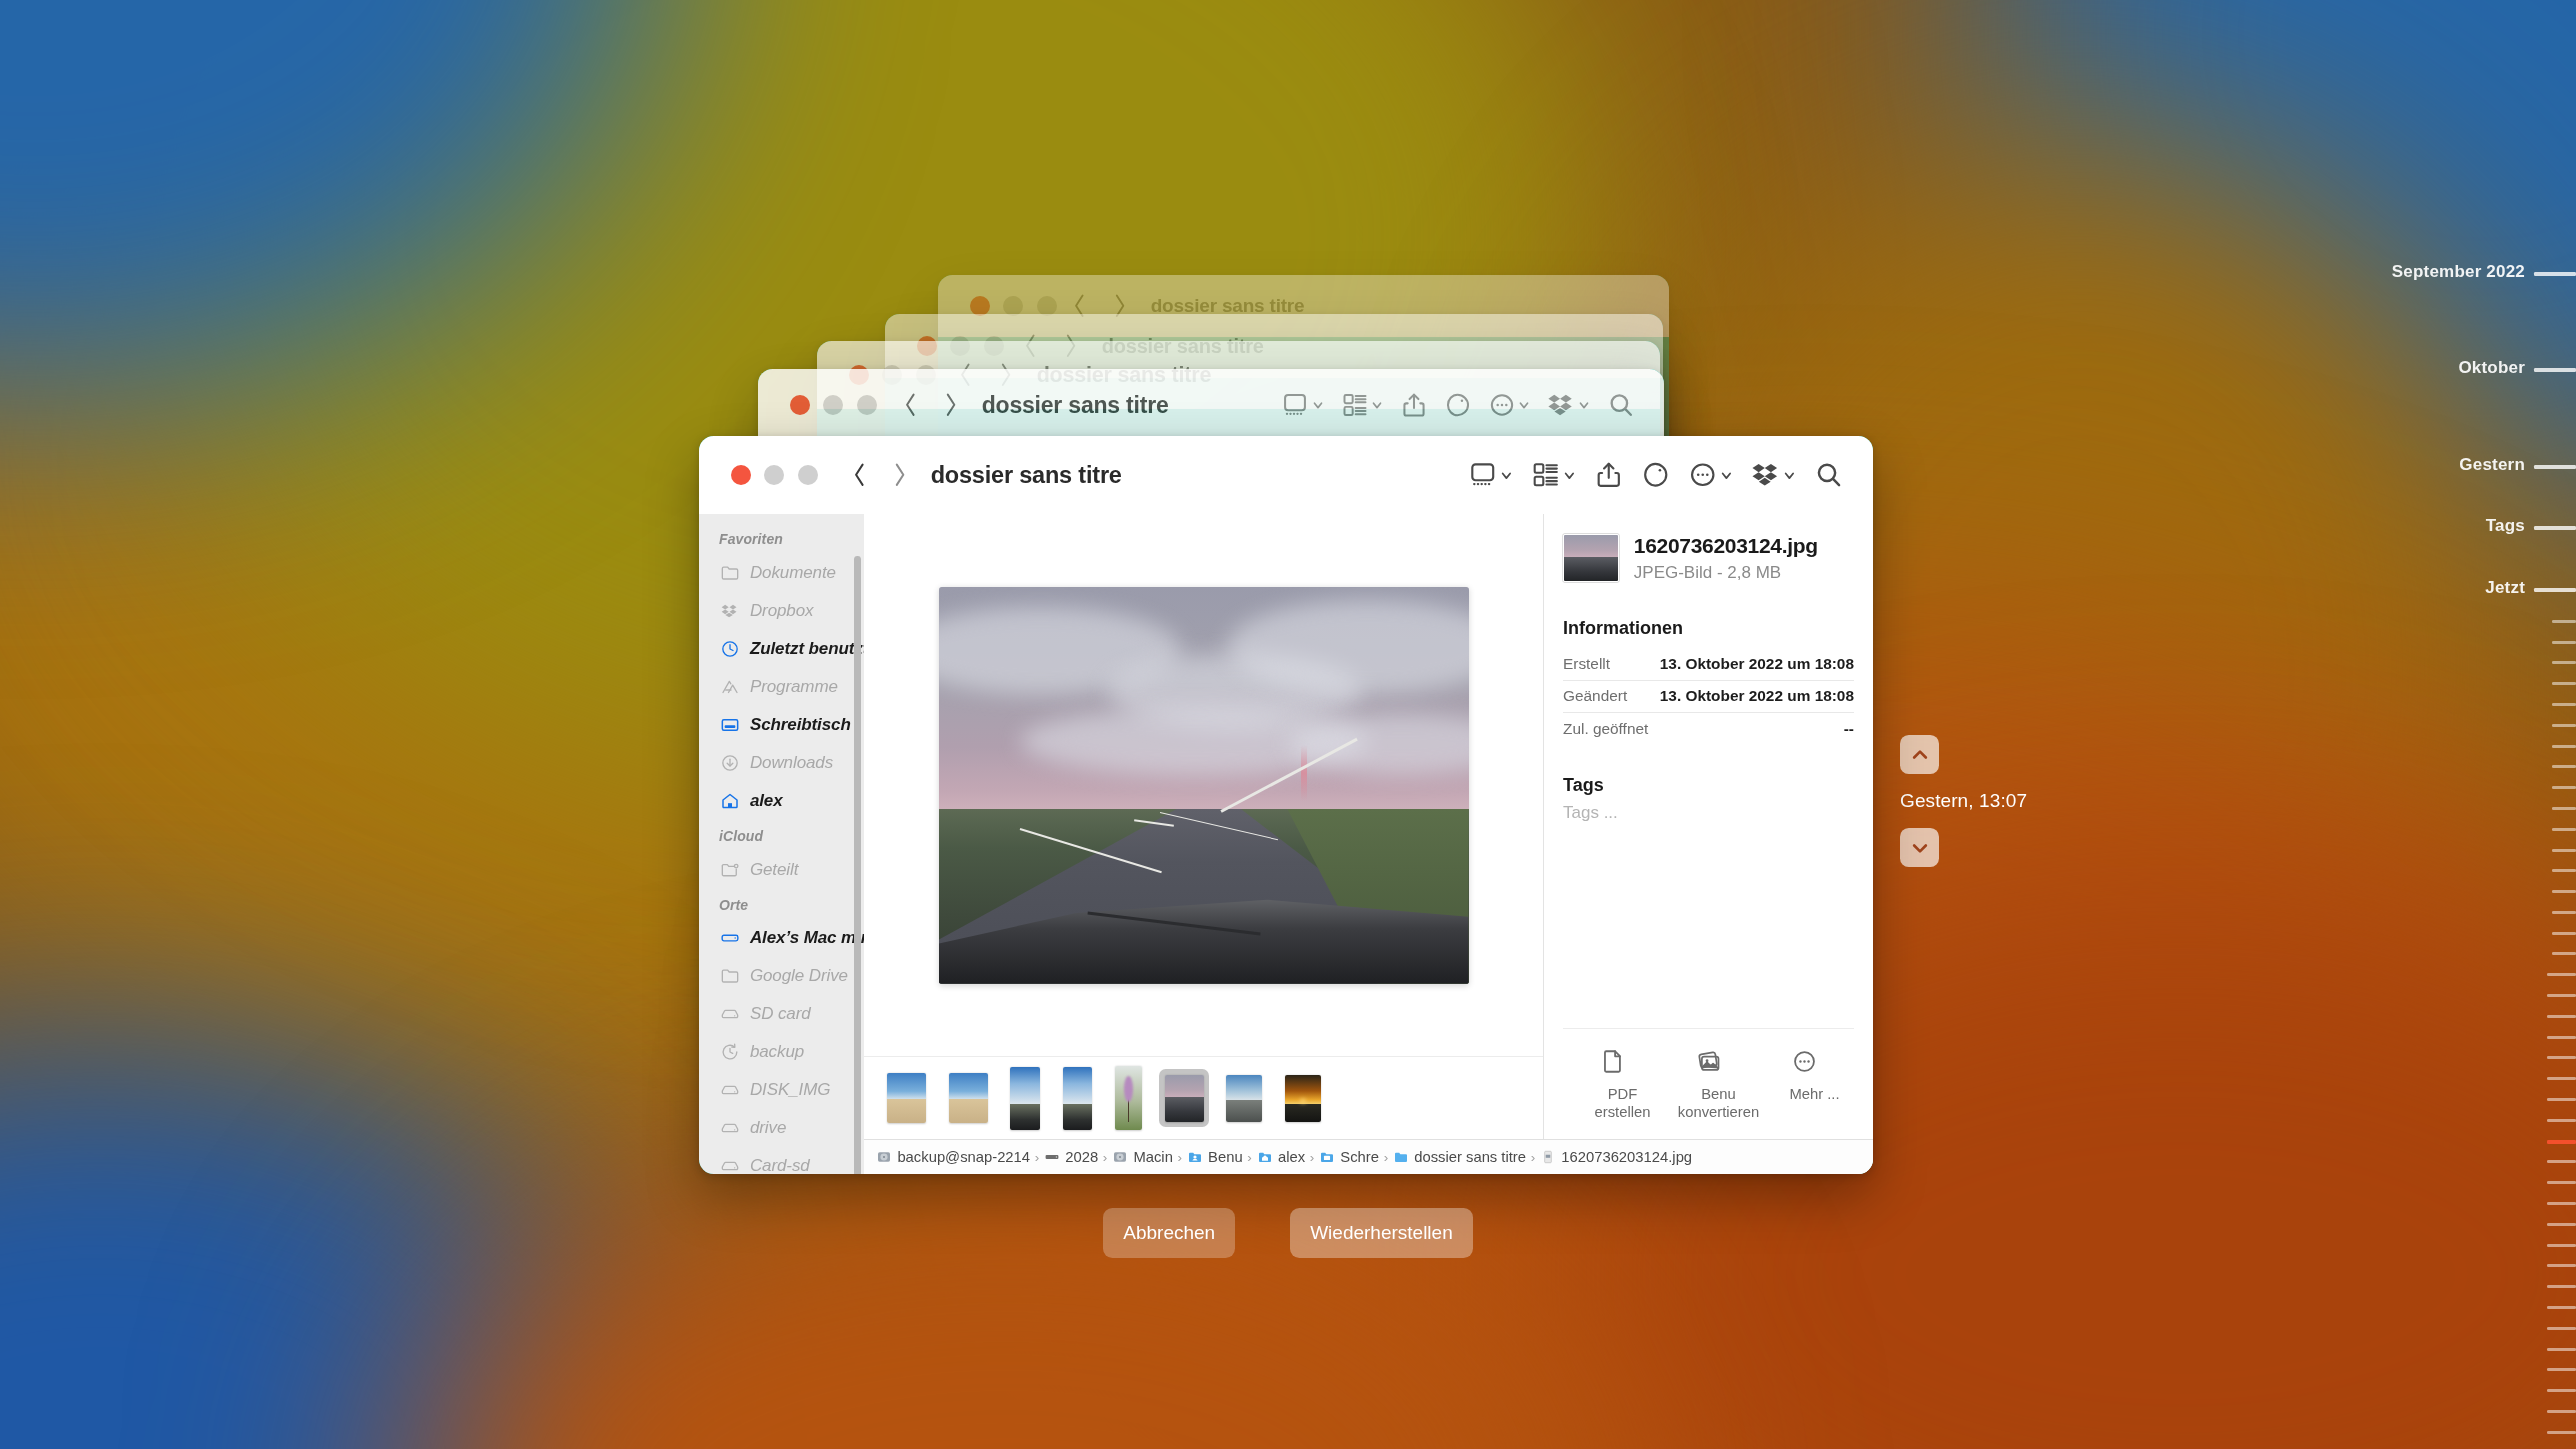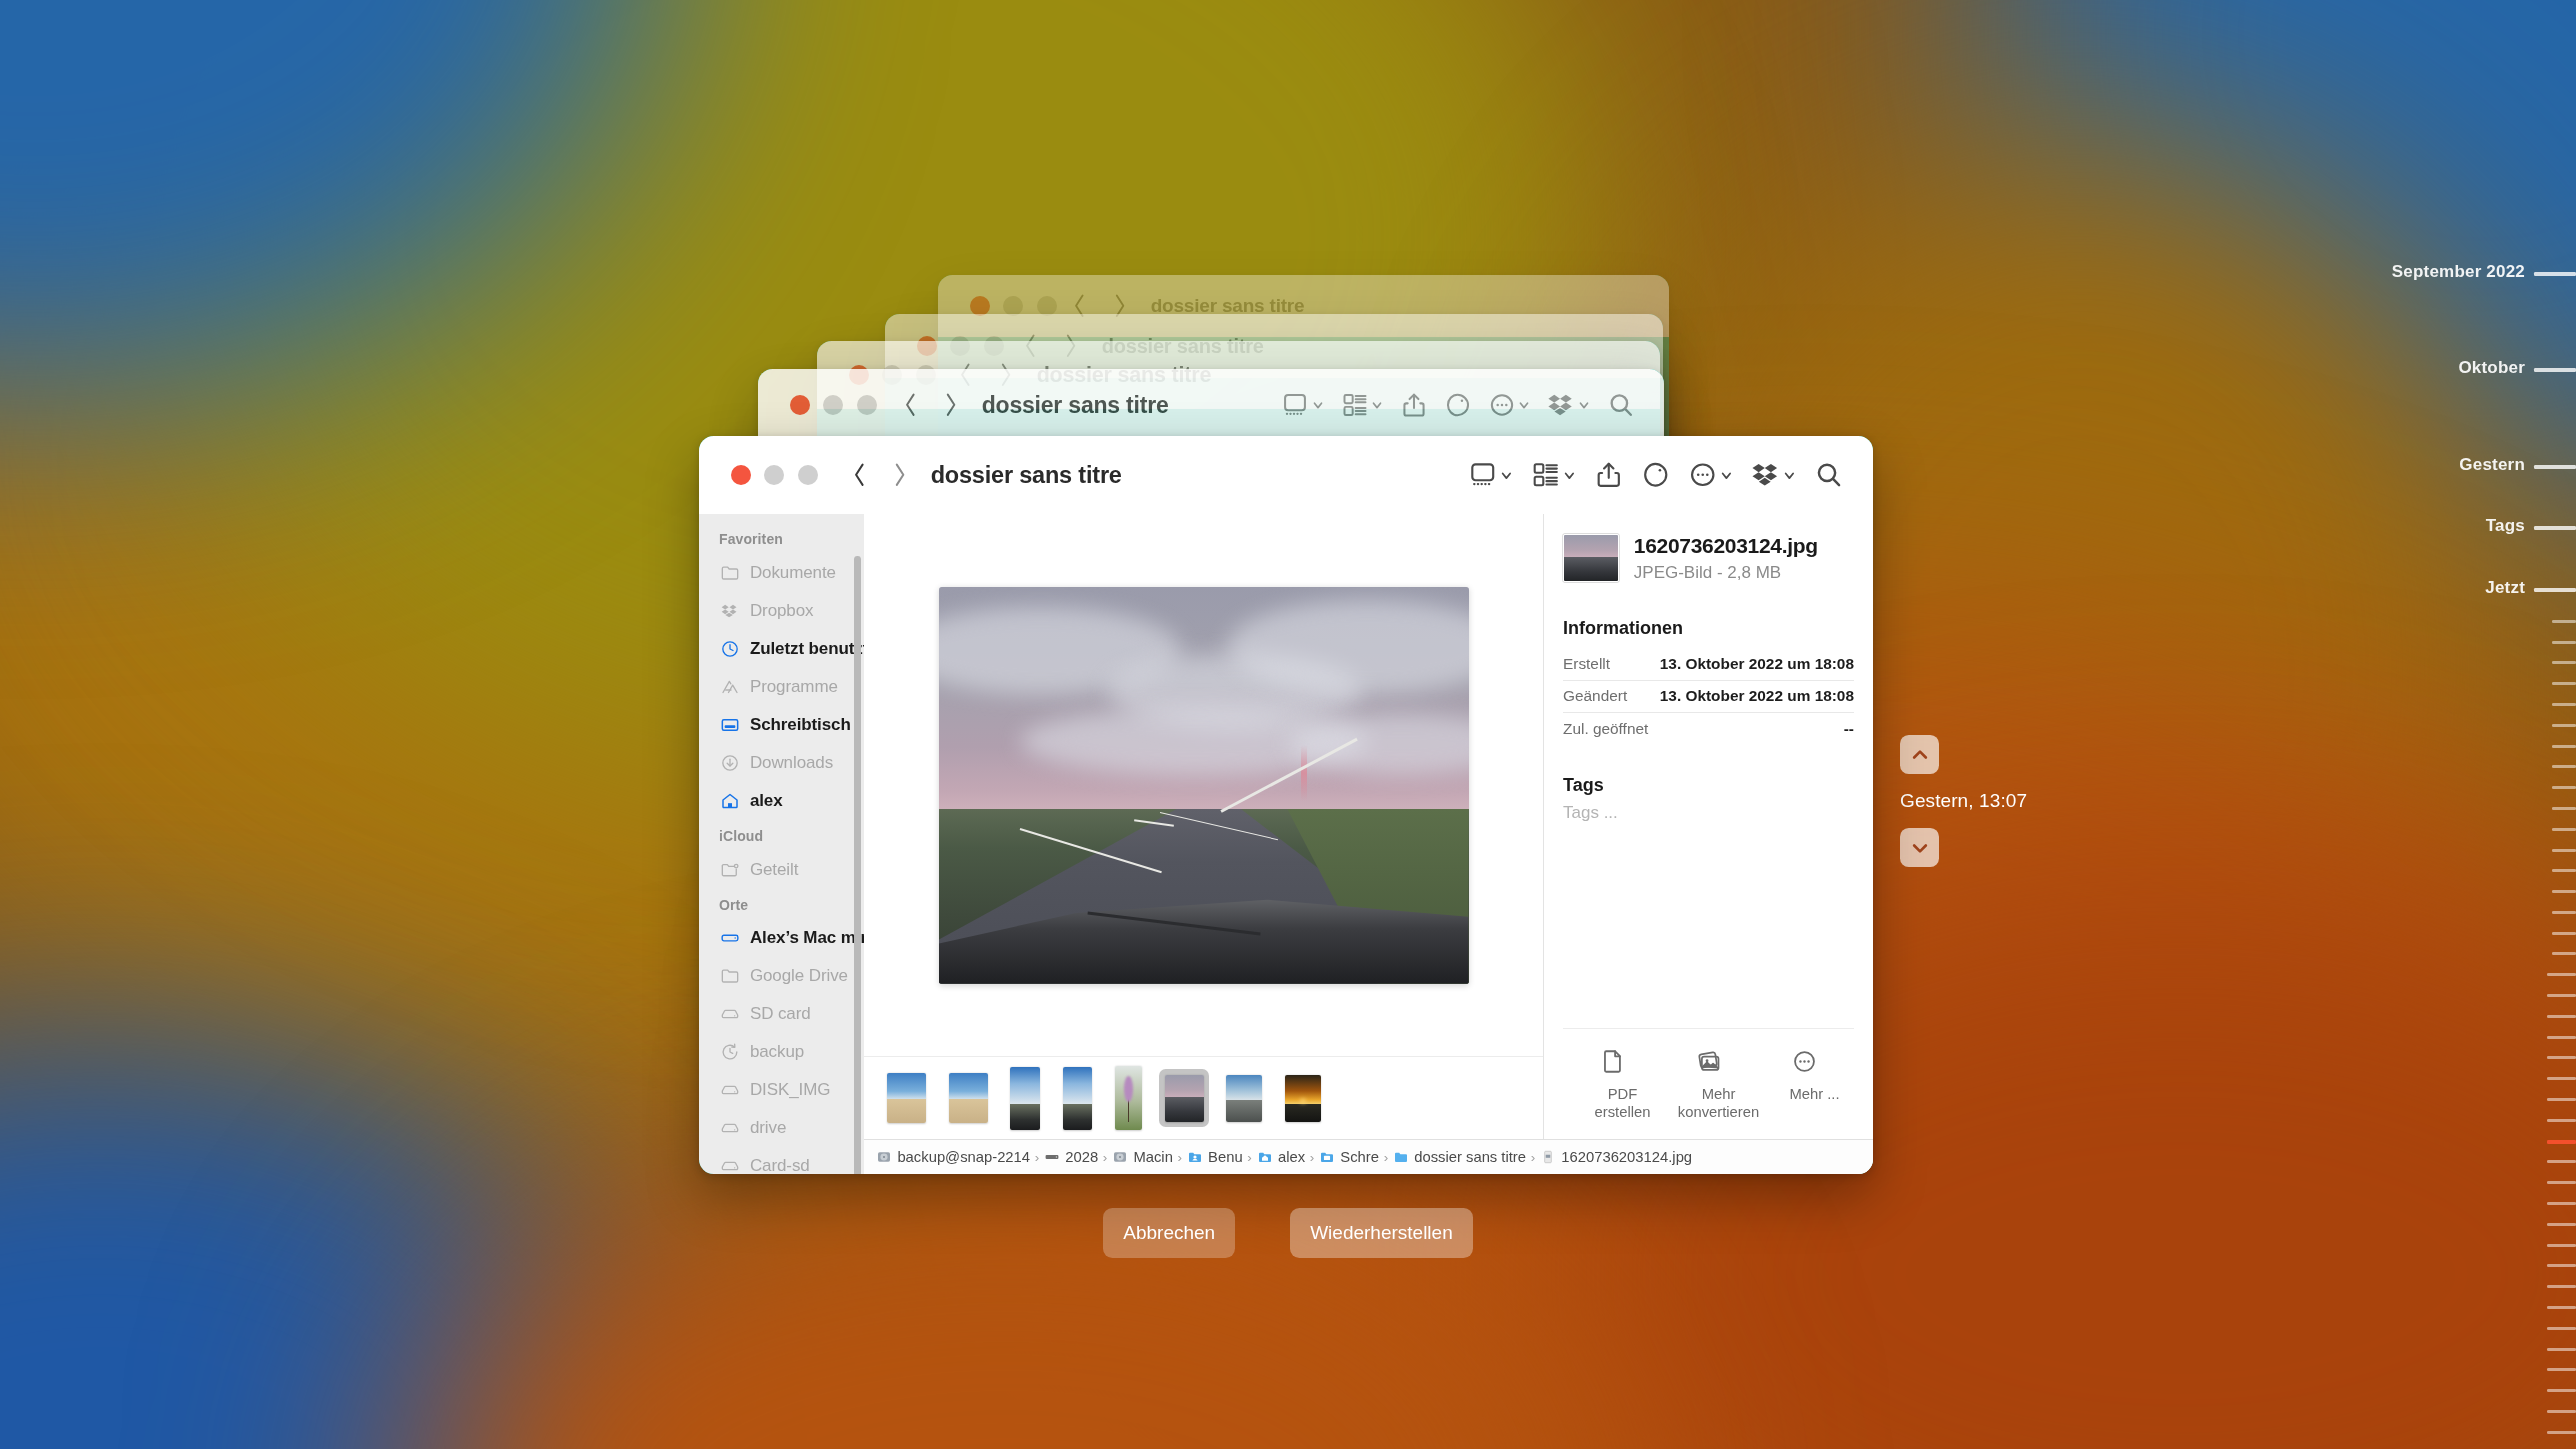--- a/index.html
+++ b/index.html
@@ -73,21 +73,21 @@
     white-space:nowrap; letter-spacing:-0.2px;
   }
   .head-tools { display:flex; align-items:center; margin-left:auto; margin-right:29.5px; gap:0; }
   .tool { display:flex; align-items:center; justify-content:center; }
   .tool svg { display:block; }
 
   
   .win-body { display:flex; height:calc(100% - 78px); }
   .sidebar {
     width:165px; background:#ececec; padding:9.4px 0 0 0;
-    position:relative; flex:0 0 165px;
+    position:relative; flex:0 0 165px;font-style:italic;
   }
   .sb-group {
     font-size:14px; font-weight:700; color:#8e8e8e;
     padding:8px 0 6.7px 20px; letter-spacing:0.1px;
   }
   .sb-item {
     display:flex; align-items:center; gap:9.4px;
     padding:0 0 0 20px; height:38px; cursor:pointer;
   }
   .sb-icon { width:21.5px; height:21.5px; flex:0 0 21.5px; display:flex; align-items:center; justify-content:center; }
@@ -887,21 +887,21 @@
               </div>
               <div class="qa">
                 <div class="qa-ic">
                   <svg viewBox="0 0 26 24" width="28" height="27" fill="none" stroke="#6b6b6b" stroke-width="1.6" stroke-linecap="round" stroke-linejoin="round">
                     <rect x="4.6" y="4.4" width="15" height="12.4" rx="2.1" transform="rotate(-9 12 10.6)"></rect>
                     <rect x="6.4" y="7.4" width="15.4" height="12.4" rx="2.1"></rect>
                     <path d="M6.6 17.4 L11.2 12.8 L14.6 16.1 L16.8 14 L21.6 18.4" fill="#6b6b6b" stroke="#6b6b6b"></path>
                     <circle cx="11.2" cy="11.3" r="1.3" fill="#6b6b6b" stroke="none"></circle>
                   </svg>
                 </div>
-                <div class="qa-lb">Mehr konvertieren</div>
+                <div class="qa-lb">Benu konvertieren</div>
               </div>
               <div class="qa">
                 <div class="qa-ic">
                   <svg viewBox="0 0 24 24" width="27" height="27" fill="none" stroke="#6b6b6b" stroke-width="1.6" stroke-linecap="round" stroke-linejoin="round">
                     <circle cx="12" cy="12" r="8.4"></circle>
                     <circle cx="8.4" cy="12" r="1.05" fill="#6b6b6b" stroke="none"></circle>
                     <circle cx="12" cy="12" r="1.05" fill="#6b6b6b" stroke="none"></circle>
                     <circle cx="15.6" cy="12" r="1.05" fill="#6b6b6b" stroke="none"></circle>
                   </svg>
                 </div>

